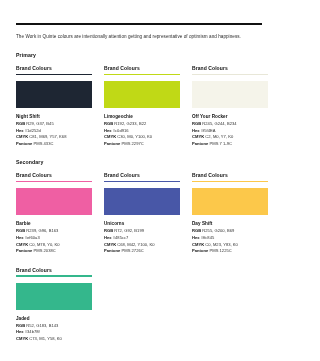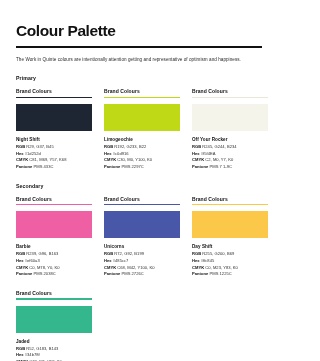--- a/index.html
+++ b/index.html
@@ -97,21 +97,20 @@
   .spec-line b {
     color: #111111;
     font-weight: bold;
   }
 </style>
 </head>
 <body>
 
 <div class="page">
 
-  <h1 class="page-title">Colour Palette</h1>
   <div class="title-rule"></div>
   <p class="intro">The Work in Quinte colours are intentionally attention getting and representative of optimism and happiness.</p>
 
   <div class="section">
     <div class="section-label">Primary</div>
     <div class="grid">
 
       <div class="col">
         <div class="card-head">Brand Colours</div>
         <div class="accent-rule" style="background: rgb(30, 38, 51);"></div>

